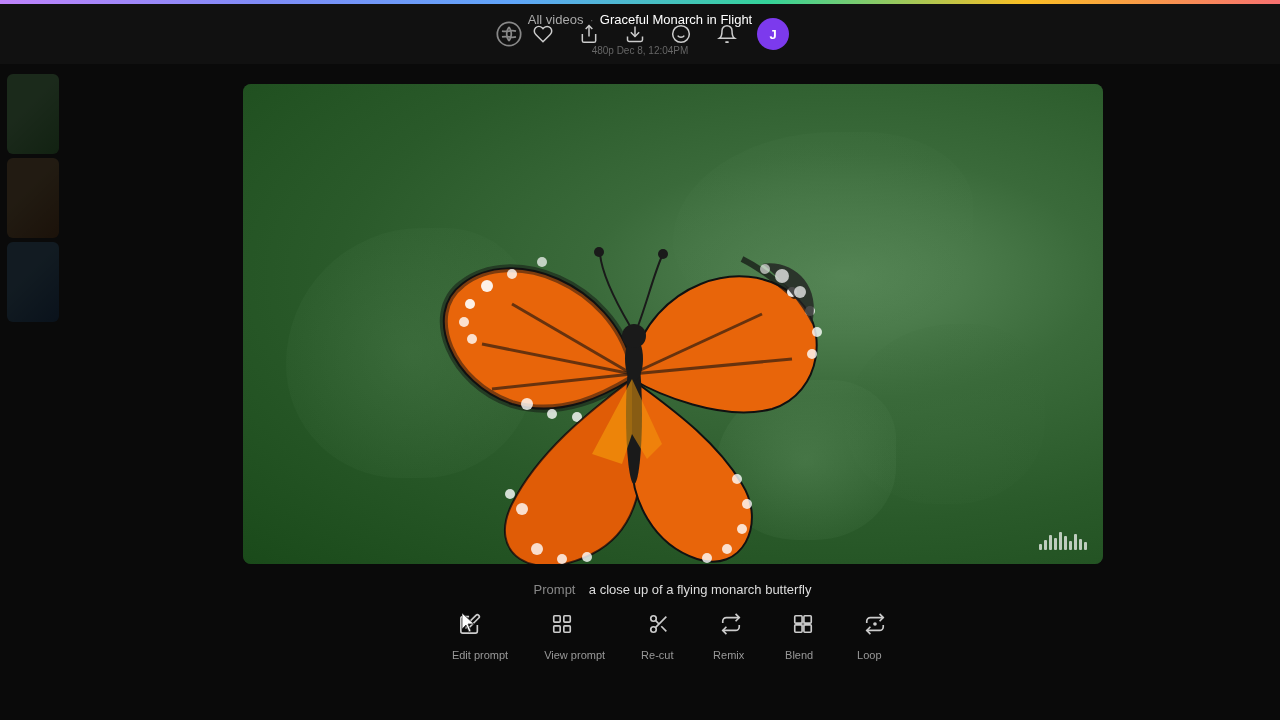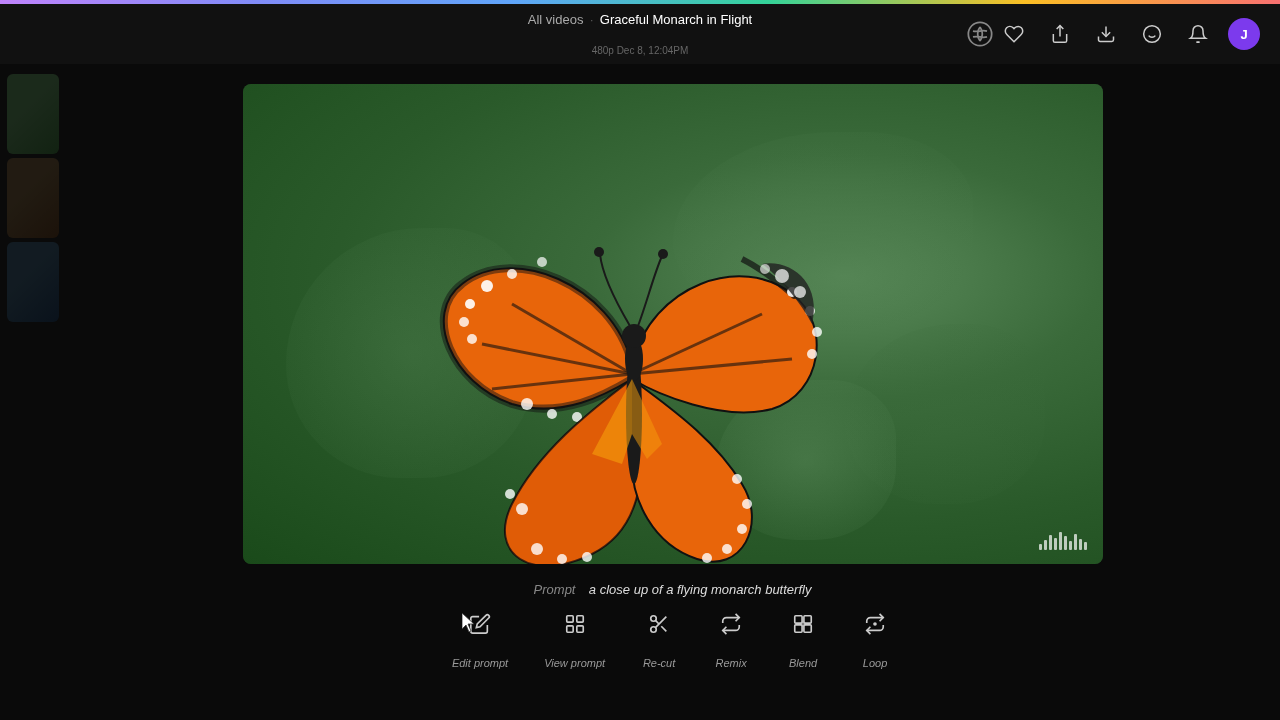--- a/index.html
+++ b/index.html
@@ -25,21 +25,21 @@
 
     
     .header {
       position: absolute;
       top: 4px;
       left: 0;
       right: 0;
       height: 60px;
       display: flex;
       align-items: center;
-      justify-content: flex-end;
+      justify-content: center;
       padding: 0 20px;
       background: #111;
     }
 
     .header-logo {
       width: 36px;
       height: 36px;
       display: flex;
       align-items: center;
       justify-content: center;
@@ -169,21 +169,20 @@
       position: absolute;
       top: 64px;
       left: 65px;
       right: 0;
       bottom: 0;
       display: flex;
       flex-direction: column;
       align-items: center;
       justify-content: flex-start;
       padding-top: 20px;
-      font-style: italic;
     }
 
     .video-wrapper {
       position: relative;
       width: 860px;
       height: 480px;
       border-radius: 8px;
       overflow: hidden;
       background: #1a2a1a;
     }
@@ -307,22 +306,21 @@
     .toolbar-row {
       display: flex;
       align-items: center;
       justify-content: center;
       gap: 36px;
     }
 
     .toolbar-btn {
       display: flex;
       flex-direction: column;
-      align-items: center;
-      gap: 15px;
+      gap: 7px;
       cursor: pointer;
       color: #ccc;
     }
 
     .toolbar-btn-icon {
       width: 36px;
       height: 36px;
       display: flex;
       align-items: center;
       justify-content: center;

